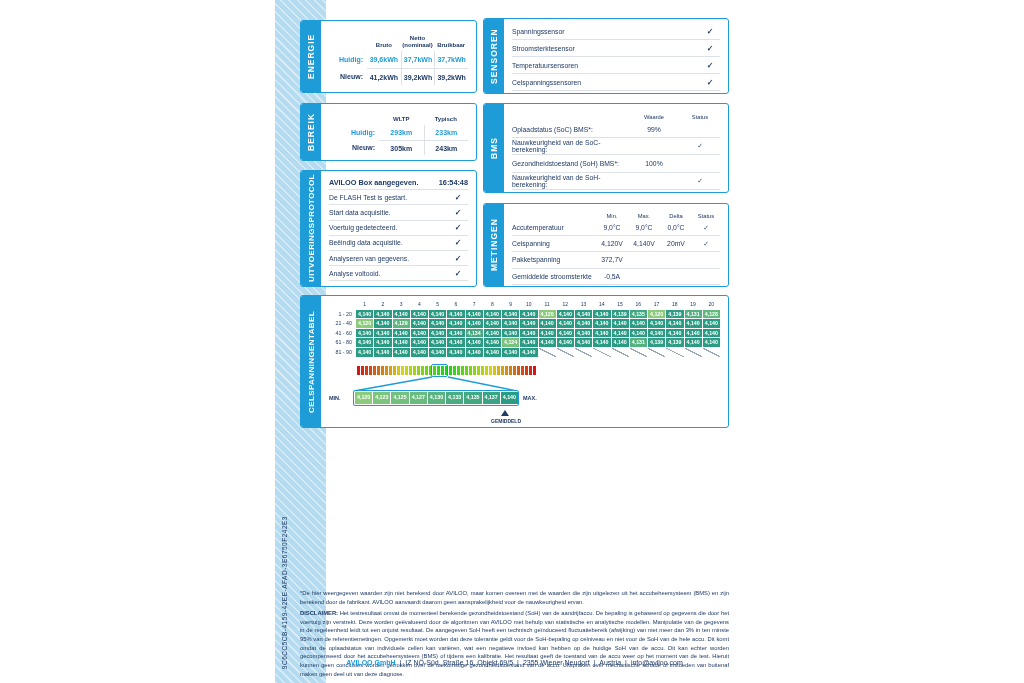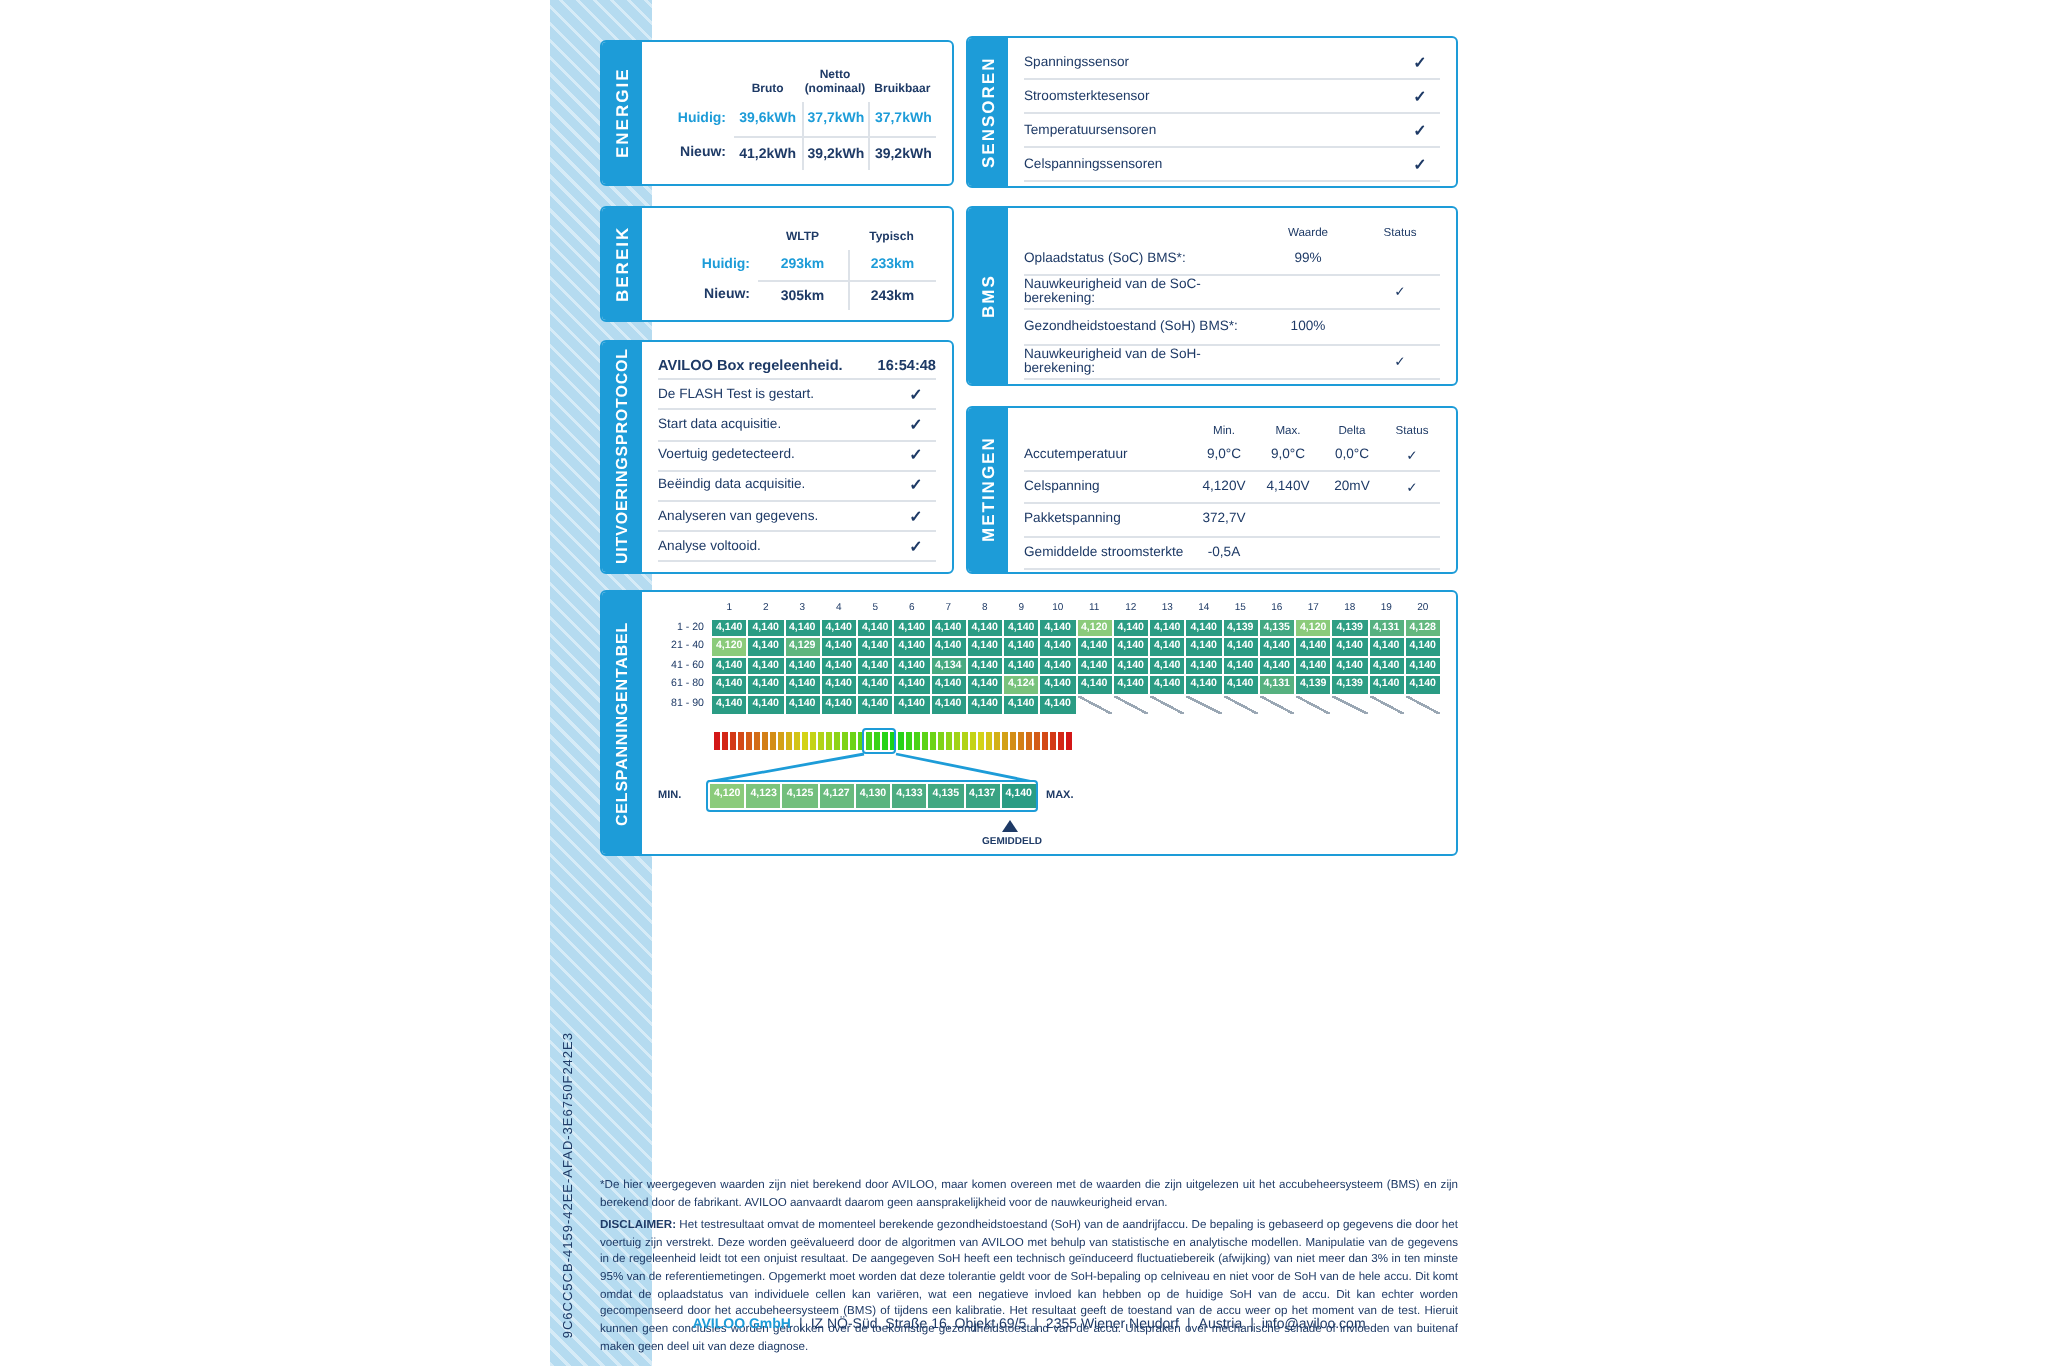--- a/index.html
+++ b/index.html
@@ -135,21 +135,21 @@
         </div>
       </div>
   </section>
 
   <section class="card" style="left:300px;top:170px;width:177px;height:117px;">
     <div class="tab">
         <span class="small">UITVOERINGSPROTOCOL</span>
       </div>
     <div class="content" id="protocol-content">
         <div class="ck-row" style="height: 15.2px;">
-          <span class="ck-t b">AVILOO Box regeleenheid.</span>
+          <span class="ck-t b">AVILOO Box aangegeven.</span>
           <span class="ck-time">16:54:48</span>
         </div>
         <div class="ck-row" style="height: 15.2px;">
           <span class="ck-t">De FLASH Test is gestart.</span>
           <span class="ck-c">✓</span>
         </div>
         <div class="ck-row" style="height: 15.2px;">
           <span class="ck-t">Start data acquisitie.</span>
           <span class="ck-c">✓</span>
         </div>

